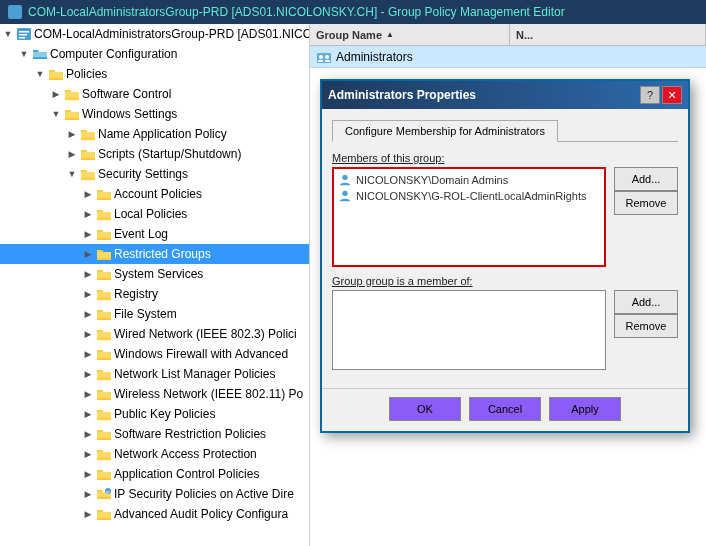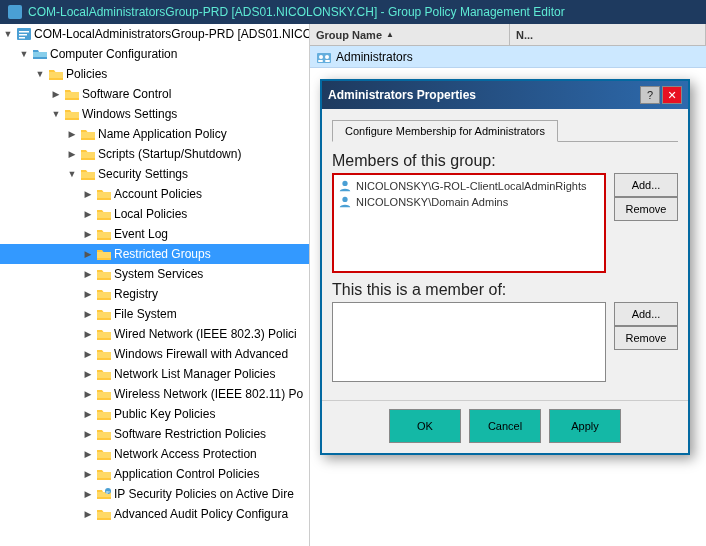--- a/index.html
+++ b/index.html
@@ -203,23 +203,24 @@
       background: #f0f0f0;
       border-bottom: 1px solid #f0f0f0;
       z-index: 1;
     }
 
     
     .members-section {
       margin-bottom: 8px;
     }
     .section-label {
-      font-size: 16px;
+      font-size: 11px;
       margin-bottom: 3px;
       color: #222;
+      text-decoration: underline;
     }
     .members-box {
       border: 2px solid #cc0000;
       background: white;
       height: 100px;
       padding: 4px;
       font-size: 11px;
       color: #333;
       overflow-y: auto;
     }
@@ -256,23 +257,23 @@
     
     .dialog-footer {
       display: flex;
       justify-content: center;
       gap: 8px;
       padding: 8px 10px 10px;
       border-top: 1px solid #ccc;
     }
     .footer-btn {
       width: 72px;
-      height: 34px;
-      font-size: 11px;
-      background: #14b8a6;
+      height: 24px;
+      font-size: 11px;
+      background: #8b5cf6;
       border: 1px solid #888;
       cursor: pointer;
     }
 
     
     .sort-arrow { font-size: 8px; margin-left: 4px; }
 
     .member-entry {
       display: flex;
       align-items: center;
@@ -546,40 +547,40 @@
       <div class="members-section">
         <div class="section-label">Members of this group:</div>
         <div class="members-with-button">
           <div class="members-box-wrapper">
             <div class="members-box" id="members-box">
                 <div class="member-entry">
                   <svg class="user-icon-small" viewBox="0 0 16 16">
                     <circle cx="8" cy="5" r="3" fill="#4a9fd4"></circle>
                     <path d="M2 14c0-4 12-4 12 0" fill="#4a9fd4"></path>
                   </svg>
-                  <span>NICOLONSKY\G-ROL-ClientLocalAdminRights</span>
+                  <span>NICOLONSKY\Domain Admins</span>
                 </div>
                 <div class="member-entry">
                   <svg class="user-icon-small" viewBox="0 0 16 16">
                     <circle cx="8" cy="5" r="3" fill="#4a9fd4"></circle>
                     <path d="M2 14c0-4 12-4 12 0" fill="#4a9fd4"></path>
                   </svg>
-                  <span>NICOLONSKY\Domain Admins</span>
+                  <span>NICOLONSKY\G-ROL-ClientLocalAdminRights</span>
                 </div>
               </div>
           </div>
           <div class="members-buttons">
             <button class="action-btn">Add...</button>
             <button class="action-btn">Remove</button>
           </div>
         </div>
       </div>
 
       <div class="members-section">
-        <div class="section-label">This this is a member of:</div>
+        <div class="section-label">Group group is a member of:</div>
         <div class="members-with-button">
           <div class="members-box-wrapper">
             <div class="members-box-plain"></div>
           </div>
           <div class="members-buttons">
             <button class="action-btn">Add...</button>
             <button class="action-btn">Remove</button>
           </div>
         </div>
       </div>

